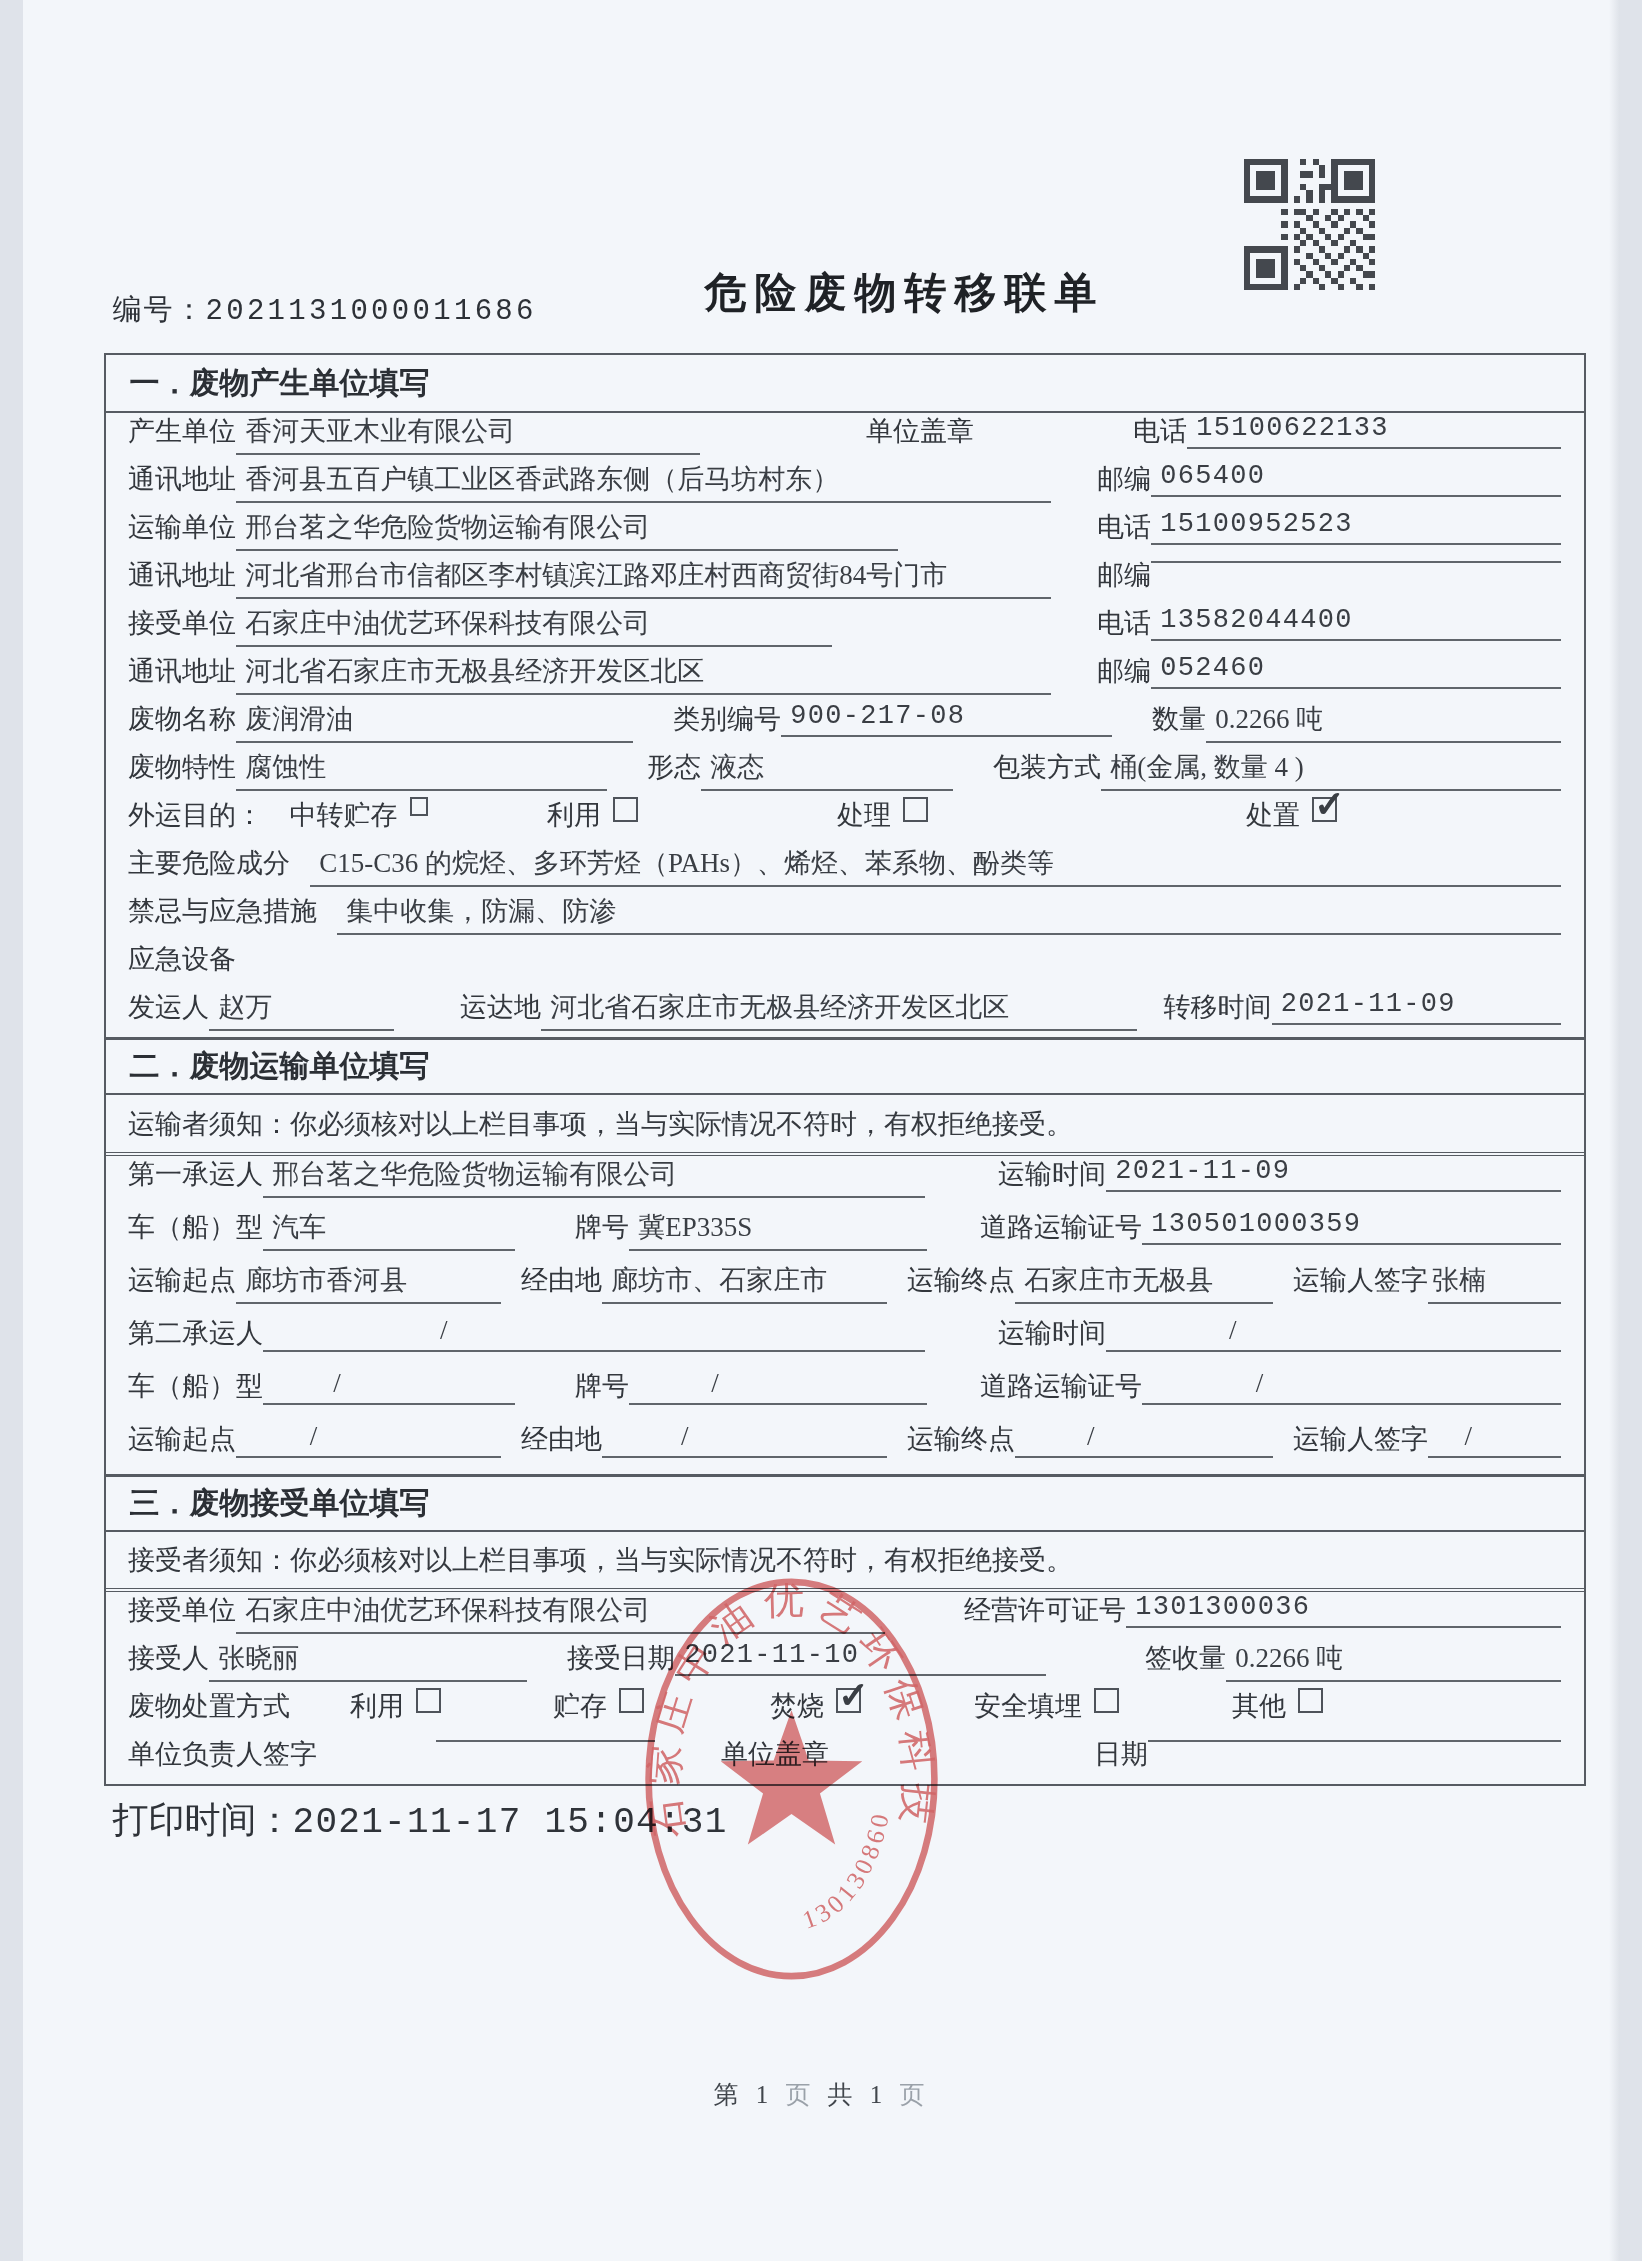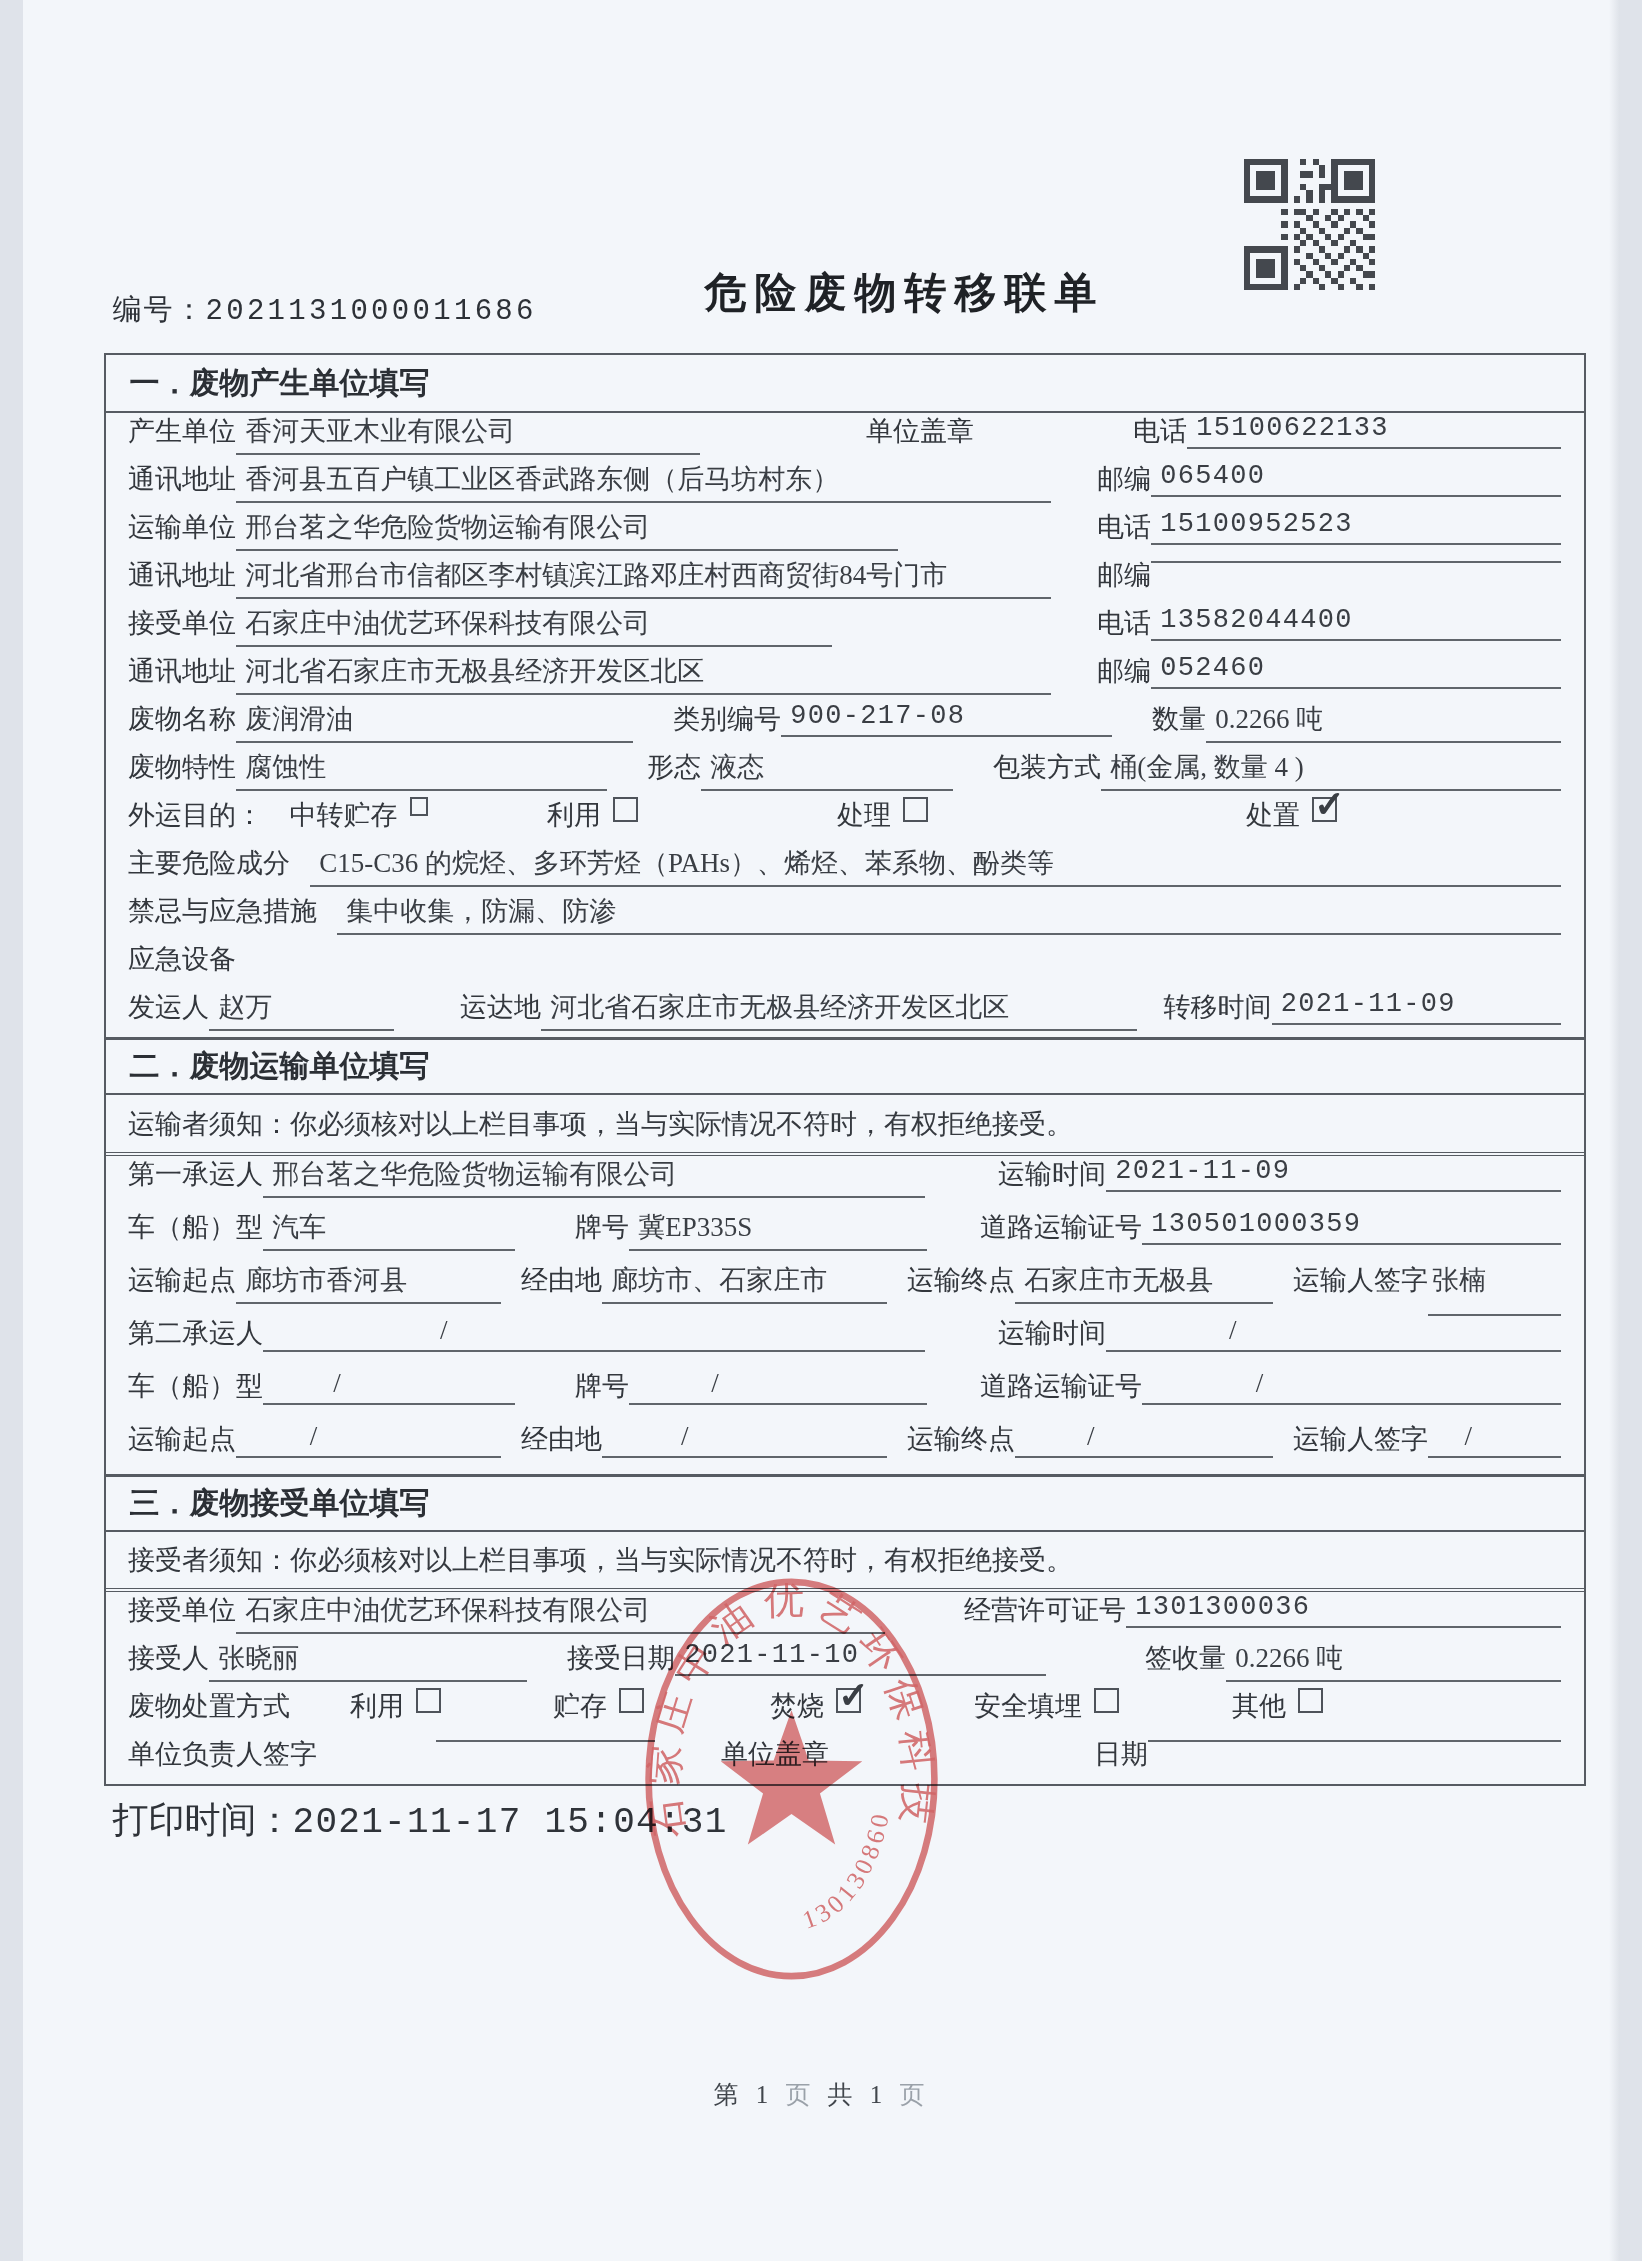--- a/index.html
+++ b/index.html
@@ -226,21 +226,21 @@
       </div>
 
       <div class="row">
         <span class="lb">运输起点</span>
         <span class="u" style="width:265px">廊坊市香河县</span>
         <span class="lb" style="margin-left:20px">经由地</span>
         <span class="u" style="width:285px">廊坊市、石家庄市</span>
         <span class="lb" style="margin-left:20px">运输终点</span>
         <span class="u" style="width:258px">石家庄市无极县</span>
         <span class="lb" style="margin-left:20px">运输人签字</span>
-        <span class="u fill" style="padding:0 4px 16px 4px">张楠</span>
+        <span class="u fill" style="padding:0 4px 4px 4px">张楠</span>
       </div>
 
       <div class="row">
         <span class="lb">第二承运人</span>
         <span class="u ind" style="width:662px">/</span>
         <span class="lb" style="margin-left:73px">运输时间</span>
         <span class="u ind fill">/</span>
       </div>
 
       <div class="row">

